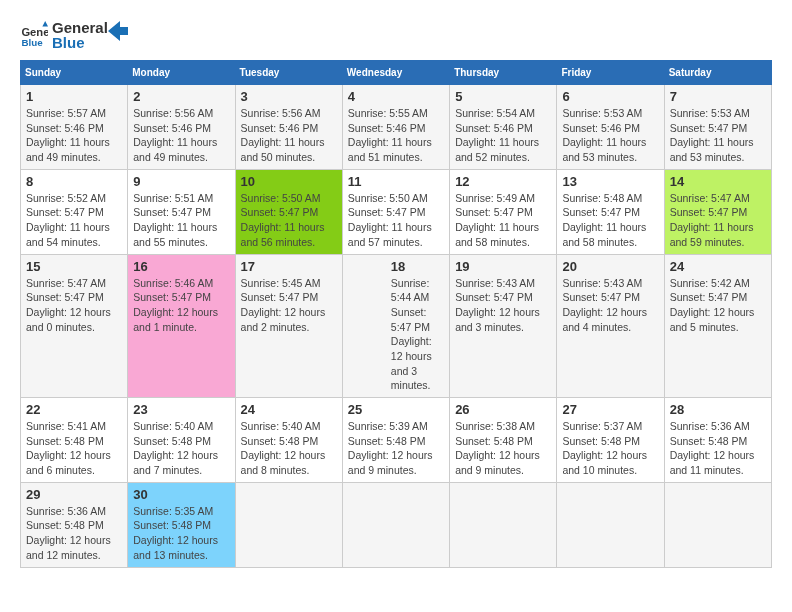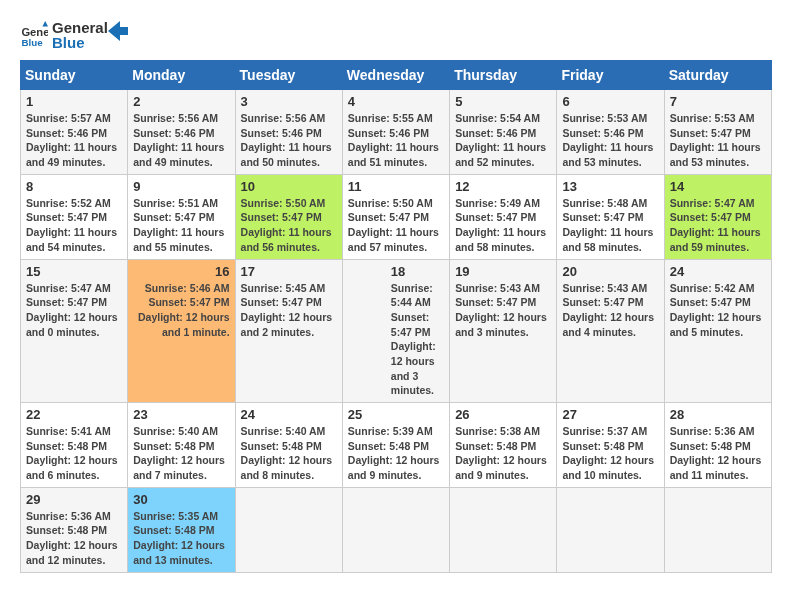--- a/index.html
+++ b/index.html
@@ -40,21 +40,21 @@
     .calendar {
       width: 100%;
       border-collapse: collapse;
       font-size: 11px;
     }
     .calendar th {
       background-color: #2a6db5;
       color: #fff;
       padding: 6px 4px;
       text-align: left;
-      font-size: 14px;
+      font-size: 10px;
       font-weight: bold;
       border: 1px solid #2a6db5;
     }
     .calendar td {
       border: 1px solid #ccc;
       vertical-align: top;
       padding: 4px 5px;
       width: calc(100% / 7);
       min-height: 80px;
       background: #fff;
@@ -69,21 +69,20 @@
       font-size: 13px;
       font-weight: bold;
       color: #333;
       display: block;
       margin-bottom: 2px;
     }
     .day-info {
       color: #444;
       font-size: 10.5px;
       line-height: 1.4;
-      font-weight: bold;
     }
     .empty-cell {
       background: #f5f5f5 !important;
     }
   </style>
 </head>
 <body>
 
 <div class="header">
   <div class="logo">
@@ -151,21 +150,21 @@
       </tr>
       <tr>
         <td style="background: rgb(255, 255, 255);">
           <span class="day-num">8</span>
           <div class="day-info">Sunrise: 5:52 AM<br>Sunset: 5:47 PM<br>Daylight: 11 hours and 54 minutes.</div>
         </td>
         <td style="background: rgb(255, 255, 255);">
           <span class="day-num">9</span>
           <div class="day-info">Sunrise: 5:51 AM<br>Sunset: 5:47 PM<br>Daylight: 11 hours and 55 minutes.</div>
         </td>
-        <td style="background: #bef264;">
+        <td style="background: #84cc16;">
           <span class="day-num">10</span>
           <div class="day-info">Sunrise: 5:50 AM<br>Sunset: 5:47 PM<br>Daylight: 11 hours and 56 minutes.</div>
         </td>
         <td style="background: rgb(255, 255, 255);">
           <span class="day-num">11</span>
           <div class="day-info">Sunrise: 5:50 AM<br>Sunset: 5:47 PM<br>Daylight: 11 hours and 57 minutes.</div>
         </td>
         <td style="background: rgb(255, 255, 255);">
           <span class="day-num">12</span>
           <div class="day-info">Sunrise: 5:49 AM<br>Sunset: 5:47 PM<br>Daylight: 11 hours and 58 minutes.</div>
@@ -177,21 +176,21 @@
         <td style="background: #bef264;">
           <span class="day-num">14</span>
           <div class="day-info">Sunrise: 5:47 AM<br>Sunset: 5:47 PM<br>Daylight: 11 hours and 59 minutes.</div>
         </td>
       </tr>
       <tr>
         <td style="background: rgb(245, 245, 245);">
           <span class="day-num">15</span>
           <div class="day-info">Sunrise: 5:47 AM<br>Sunset: 5:47 PM<br>Daylight: 12 hours and 0 minutes.</div>
         </td>
-        <td style="background: #fdba74; text-align: right;">
+        <td style="background: #f9a8d4;">
           <span class="day-num">16</span>
           <div class="day-info">Sunrise: 5:46 AM<br>Sunset: 5:47 PM<br>Daylight: 12 hours and 1 minute.</div>
         </td>
         <td style="background: rgb(245, 245, 245);">
           <span class="day-num">17</span>
           <div class="day-info">Sunrise: 5:45 AM<br>Sunset: 5:47 PM<br>Daylight: 12 hours and 2 minutes.</div>
         </td>
         <td style="background: rgb(245, 245, 245); padding-left: 48px;">
           <span class="day-num">18</span>
           <div class="day-info">Sunrise: 5:44 AM<br>Sunset: 5:47 PM<br>Daylight: 12 hours and 3 minutes.</div>

